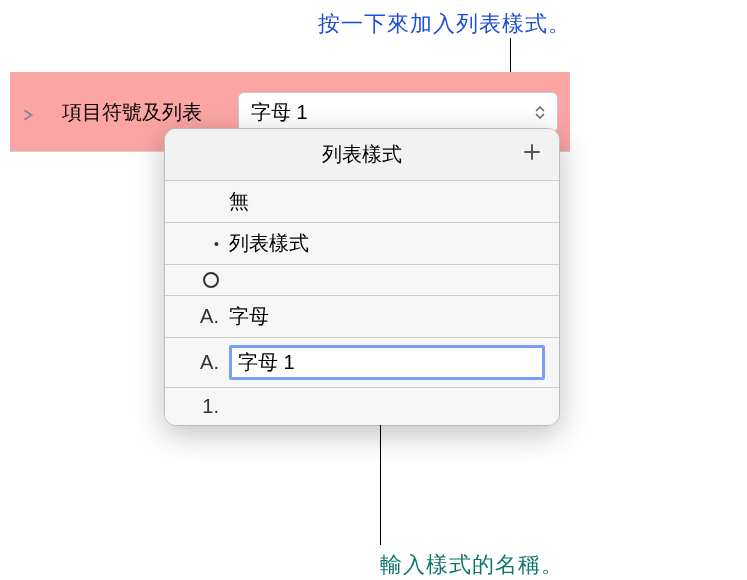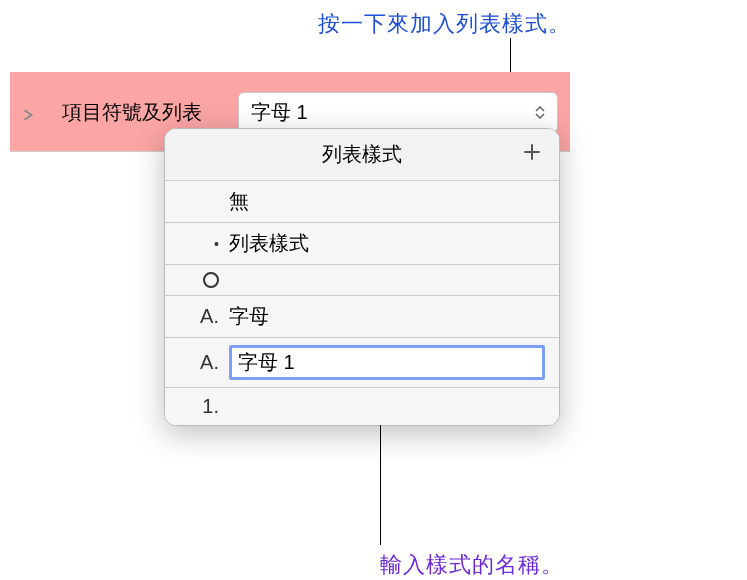--- a/index.html
+++ b/index.html
@@ -21,21 +21,21 @@
       left: 318px;
       font-size: 22px;
       color: #1d4ed8;
       letter-spacing: 1px;
     }
     .annotation-bottom {
       position: absolute;
       top: 550px;
       left: 380px;
       font-size: 22px;
-      color: #6d28d9;
+      color: #0f766e;
       letter-spacing: 1px;
     }
     .callout-line-top {
       position: absolute;
       top: 38px;
       left: 510px;
       width: 1px;
       height: 140px;
       background: #000;
     }

